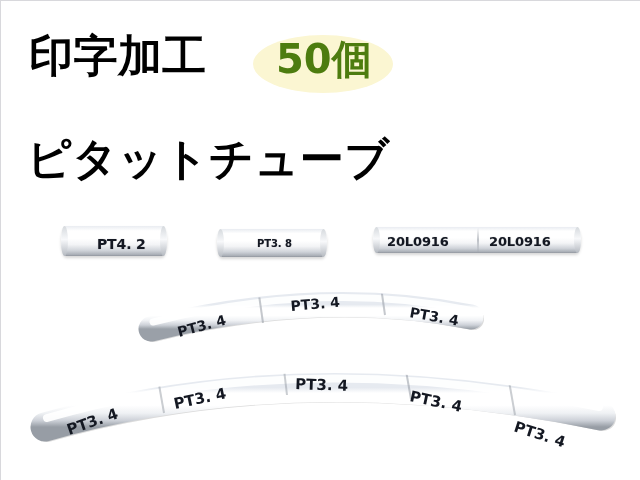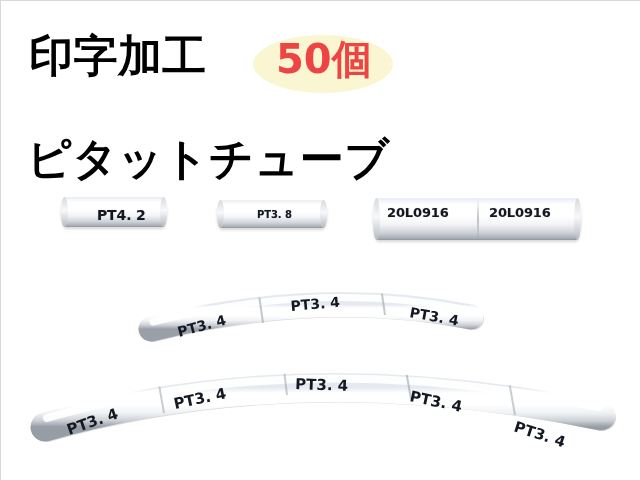--- a/index.html
+++ b/index.html
@@ -48,21 +48,21 @@
     left: 28px;
     top: 33px;
     font-size: 44px;
   }
   #badge-text {
     position: absolute;
     left: 275px;
     top: 38px;
     font-size: 40px;
     font-weight: 700;
-    color: #ef4444;
+    color: #4d7c0f;
     white-space: nowrap;
     line-height: 1;
   }
   #title-line-2 {
     left: 26px;
     top: 94px;
     font-size: 44px;
     margin-top: 42px;
   }
 
@@ -82,20 +82,21 @@
     background:
       linear-gradient(to bottom,
         #e9ecf1 0%,
         #ffffff 16%,
         #ffffff 42%,
         #f3f4f6 62%,
         #cfd3d9 82%,
         #a8adb5 96%,
         #8e939b 100%);
     box-shadow: 0 2px 3px rgba(0,0,0,0.16);
+    margin-top: 29px;
   }
   .tube-straight .cap {
     position: absolute;
     left: 0;
     top: 0;
     bottom: 0;
     width: 7px;
     border-radius: 50% / 50%;
     background: linear-gradient(to bottom, #d6dade, #f7f8fa 45%, #b4b9c0);
   }
@@ -151,21 +152,21 @@
       <div class="cap" style="left:auto; right:0;"></div>
       <span class="tube-print" style="left:36px; top:10px; font-size:14px;">PT4. 2</span>
     </div>
 
     <div class="tube-straight" style="left:216px; top:39px; width:110px; height:28px;">
       <div class="cap" style="left:0;"></div>
       <div class="cap" style="left:auto; right:0;"></div>
       <span class="tube-print" style="left:40px; top:9px; font-size:10px;">PT3. 8</span>
     </div>
 
-    <div class="tube-straight" style="left:372px; top:37px; width:208px; height:42px;">
+    <div class="tube-straight" style="left:372px; top:37px; width:208px; height:26px;">
       <div class="cap" style="left:0;"></div>
       <div class="cap" style="left:auto; right:0;"></div>
       <div class="seam" style="left:104px;"></div>
       <span class="tube-print" style="left:14px; top:7px; font-size:13px;">20L0916</span>
       <span class="tube-print" style="left:116px; top:7px; font-size:13px;">20L0916</span>
     </div>
 
     <svg class="tube-svg" style="left:0px; top:118px; width:640px; height:80px;" viewBox="0 0 640 80">
       <defs>
         <linearGradient id="gradShort" x1="0" y1="0" x2="0" y2="1">

